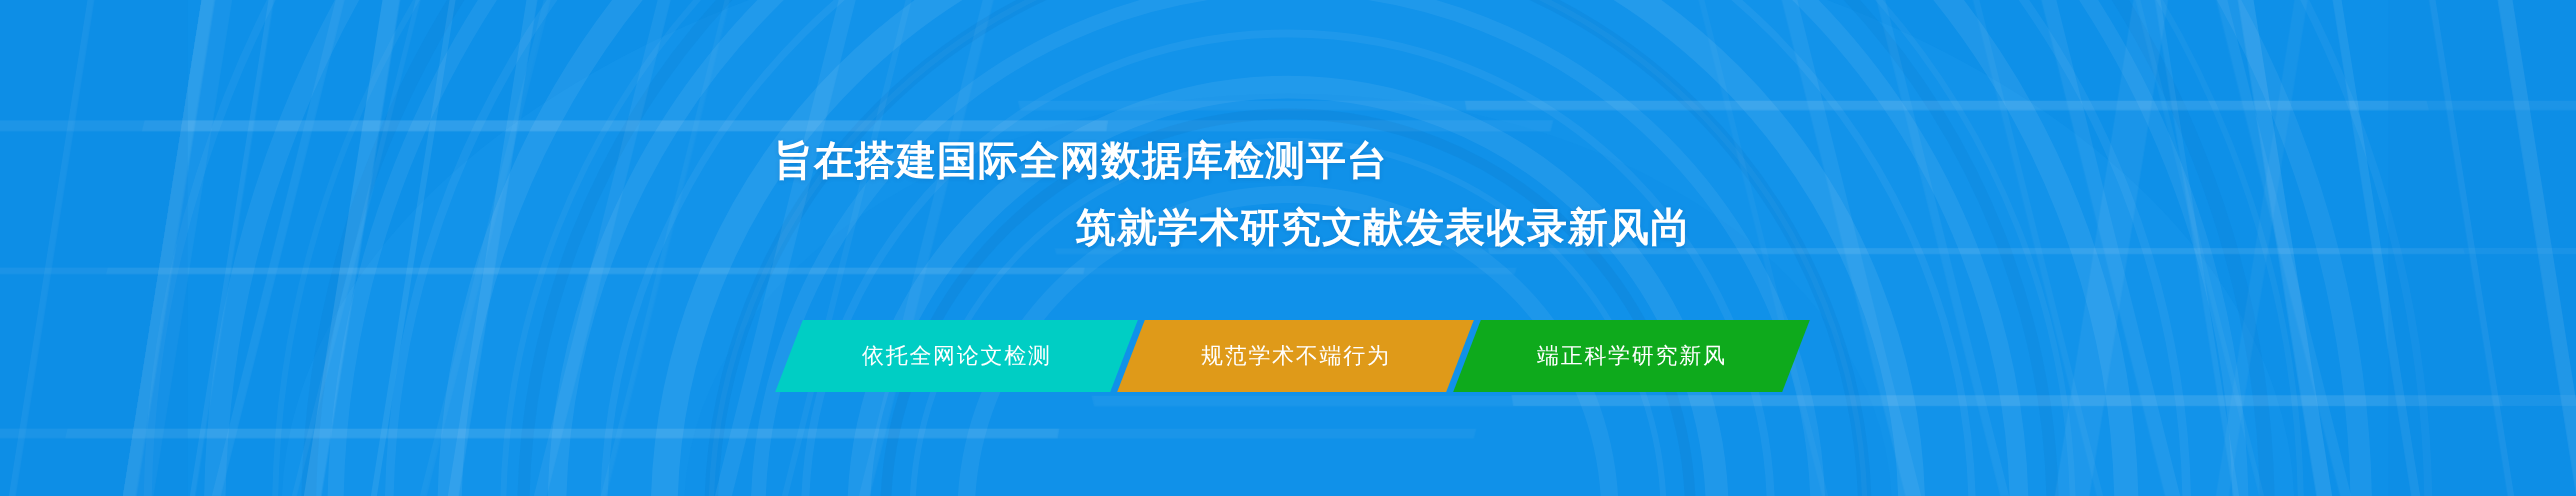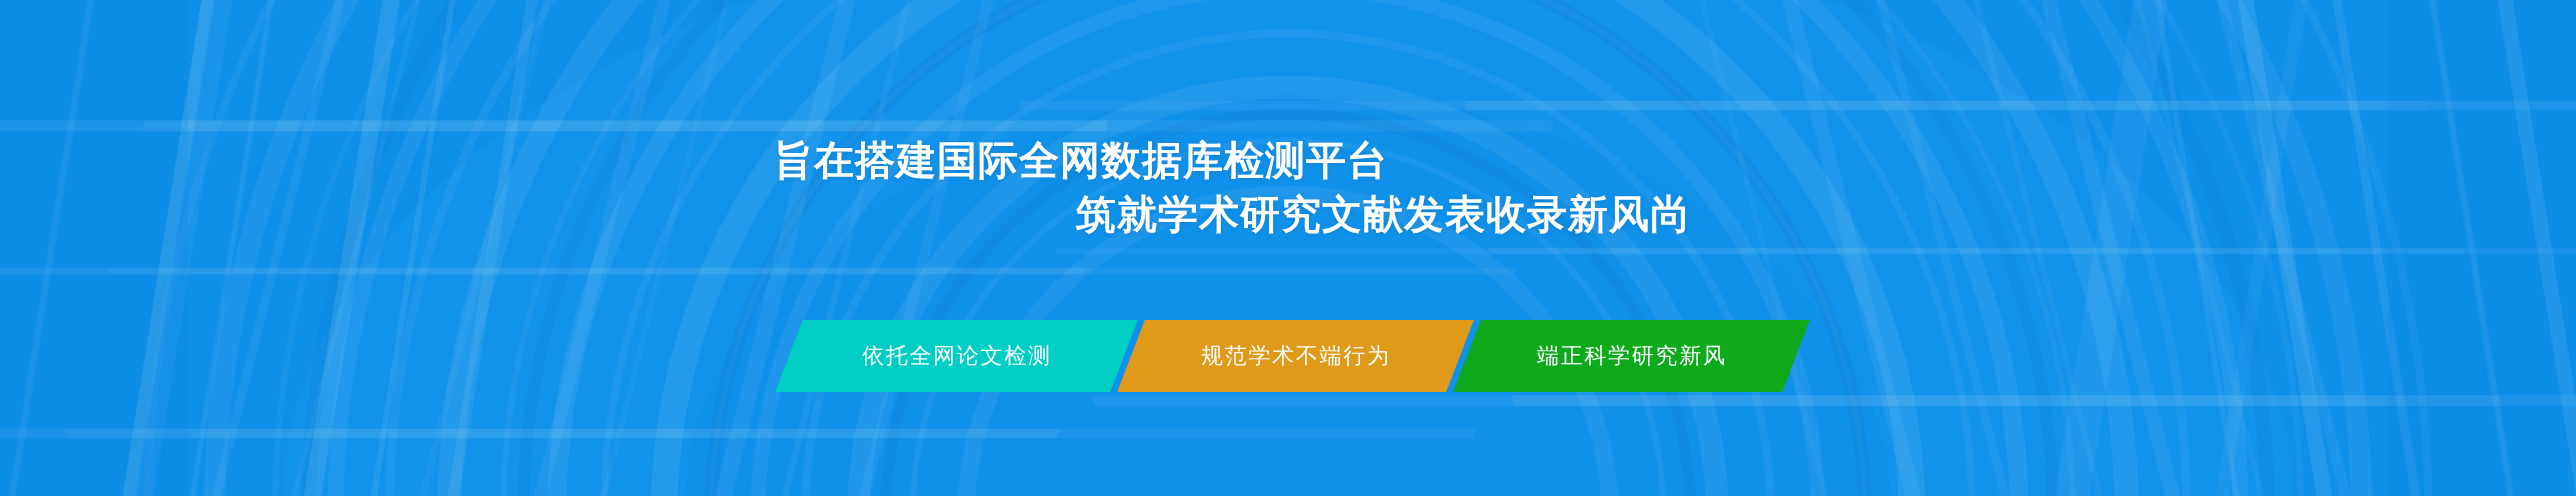--- a/index.html
+++ b/index.html
@@ -38,21 +38,21 @@
     position: absolute;
     color: #ffffff;
     font-weight: 700;
     font-size: 40px;
     line-height: 1;
     letter-spacing: 1px;
     white-space: nowrap;
     text-shadow: 0 1.3px 4px rgba(0, 60, 120, 0.18);
   }
   .headline-1 { left: 773px; top: 140px; }
-  .headline-2 { left: 1076px; top: 194px; }
+  .headline-2 { left: 1076px; top: 207px; }
 
   
   .tag-strip {
     position: absolute;
     left: 775px;
     top: 320px;
     width: 1033px;
     height: 72px;
     z-index: 6;
   }

